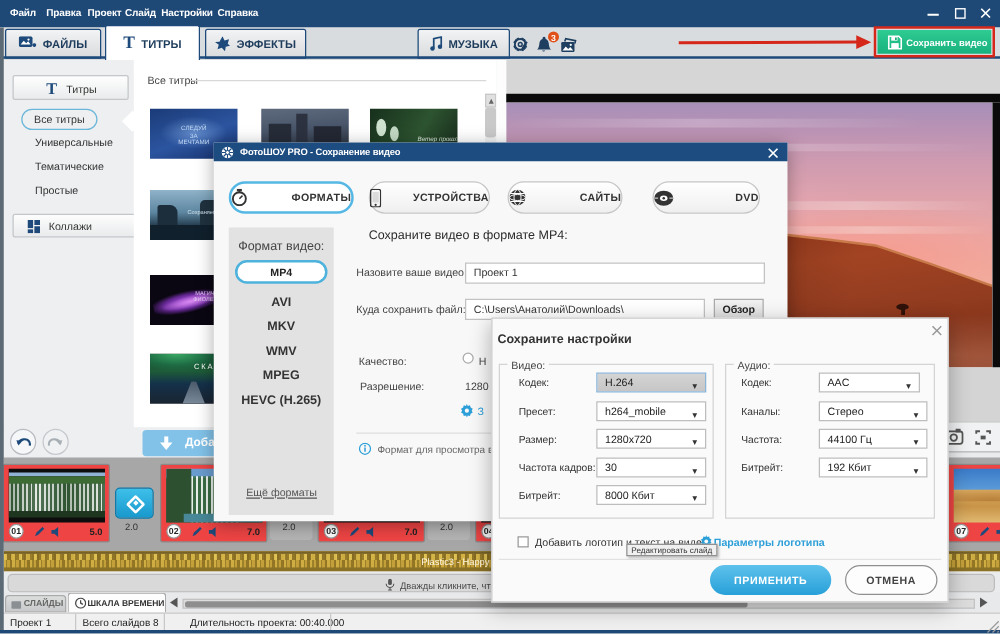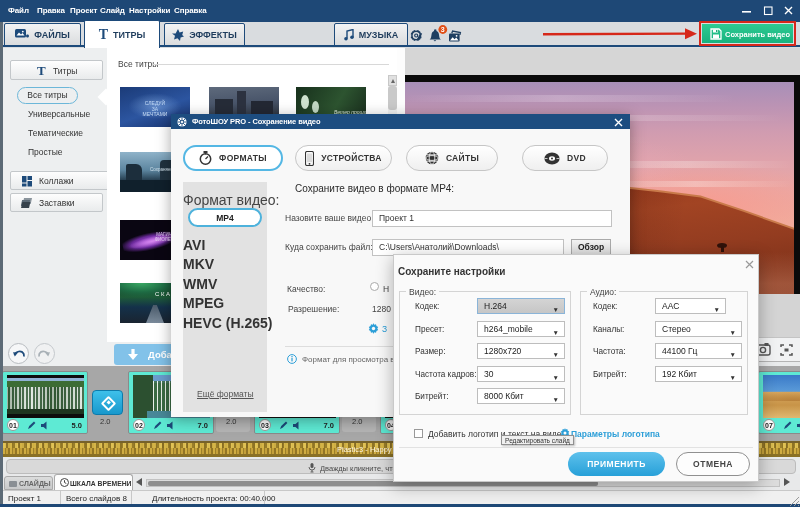--- a/index.html
+++ b/index.html
@@ -17,38 +17,38 @@
 #panel{left:107px;top:48px;width:290px;height:294px;background:#fff}
 #prevgrey{left:405px;top:48px;width:395px;height:27px;background:#d6d6d6}
 #prevgap{left:397px;top:48px;width:8px;height:294px;background:#fdfdfd}
 #blackbar{left:405px;top:75px;width:395px;height:7px;background:#0a0a0a}
 #photo{left:405px;top:82px;width:389px;height:212px;overflow:hidden}
 #blackright{left:794px;top:82px;width:6px;height:212px;background:#0a0a0a}
 #undphoto{left:405px;top:294px;width:395px;height:43px;background:#d4d4d4}
 #ctrlbar{left:405px;top:337px;width:395px;height:25px;background:#f1f2f3;border-top:1px solid #c4c4c4;border-bottom:1px solid #b4b4b4}
 #undorow{left:3px;top:342px;width:394px;height:24px;background:#edeff0}
 #timeline{left:3px;top:366px;width:797px;height:75px;background:#a7a7a7}
-.card{position:absolute;width:86px;height:63px;background:#5eead4;border:1px solid #8a8a8a;border-radius:2px}
+.card{position:absolute;width:86px;height:63px;background:#ef4444;border:1px solid #8a8a8a;border-radius:2px}
 .cimg{position:absolute;left:4px;top:3px;width:77px;height:43px;background:#111;overflow:hidden}
 .ccap{position:absolute;left:2px;top:47px;width:81px;height:13px;font-size:7.5px;color:#222;font-weight:bold}
 .num{position:absolute;left:2px;top:0;width:12px;height:12px;background:#fff;border:1px solid #999;border-radius:50%;font-size:7px;text-align:center;line-height:12px;font-weight:bold}
 .dur{position:absolute;right:4px;top:2px;font-size:7.5px;font-weight:bold}
 .trans{position:absolute;width:31px;height:25px;border-radius:4px;background:linear-gradient(#3ec0ea,#1898cc);border:1px solid #0d7aaa}
 .t20{position:absolute;font-size:7.5px;color:#333}
 #audio{left:3px;top:441px;width:797px;height:16px;background:#ab8d30;overflow:hidden}
 #voice{left:6px;top:459px;width:790px;height:15px;background:#d9d9d9;border:1px solid #bcbcbc;border-radius:4px}
 #btabs{left:3px;top:474px;width:797px;height:16px;background:#e8e9ea}
 #status{left:0;top:490px;width:800px;height:14px;background:#f0f0f0;border-top:1px solid #c8c8c8;font-size:8px;color:#222}
 #navybottom{left:0;top:504px;width:800px;height:3px;background:#1e4876}
 #dlg1{left:171px;top:114px;width:459px;height:303px;background:#f8f8f8;box-shadow:0 3px 14px rgba(0,0,0,.35);z-index:10}
 #dlg1 .tbar{position:absolute;left:0;top:0;width:459px;height:15px;background:#1d4d80;color:#fff;font-size:7.5px;font-weight:bold;letter-spacing:-0.1px}
-.pill{position:absolute;top:31px;height:26px;border-radius:13px;background:linear-gradient(#ffffff,#efefef);border:1px solid #c6c6c6;display:flex;align-items:center;justify-content:center;gap:7px;font-size:8.5px;font-weight:bold;color:#333;letter-spacing:.3px}
+.pill{position:absolute;top:31px;height:26px;border-radius:13px;background:linear-gradient(#ffffff,#efefef);border:1px solid #c6c6c6;display:flex;align-items:center;justify-content:space-between;gap:7px;font-size:8.5px;font-weight:bold;color:#333;letter-spacing:.3px}
 .pill.on{border:2px solid #54b7e4;background:#fff}
 #fsidebar{position:absolute;left:12px;top:68px;width:84px;height:230px;background:#e2e2e2}
-.fitem{position:absolute;left:0;width:84px;font-size:14px;color:#333;font-weight:bold}
+.fitem{position:absolute;left:0;width:84px;text-align:center;font-size:10px;color:#333;font-weight:bold}
 #mp4pill{position:absolute;left:5px;top:26px;width:74px;height:19px;border:2px solid #4db2dc;border-radius:10px;background:#fff;font-size:8.5px;font-weight:bold;color:#222;text-align:center;line-height:16px}
 .flabel{position:absolute;font-size:8.5px;color:#444}
 .finput{position:absolute;height:17px;background:#fff;border:1px solid #c2c2c2;font-size:8.5px;color:#333;line-height:15px;padding-left:6px;white-space:nowrap;overflow:hidden}
 #dlg2{left:393px;top:254px;width:366px;height:228px;background:#fafafa;border:1px solid #c9c9c9;box-shadow:0 4px 16px rgba(0,0,0,.3);z-index:20}
 .gbox{position:absolute;border:1px solid #d4d4d4}
 .gbox .glabel{position:absolute;left:6px;top:-5px;background:#fafafa;padding:0 3px;font-size:8.5px;color:#444}
 .drow{position:absolute;font-size:8.2px;color:#333}
 .dd{position:absolute;height:16px;background:#fff;border:1px solid #bdbdbd;font-size:8.5px;color:#222;line-height:14px;padding-left:6px}
 .dd i{position:absolute;right:5px;top:4px;font-size:6.5px;color:#333;font-style:normal}
 .dd.sel{background:linear-gradient(#d4d4d4,#c6c6c6);border:1px solid #8ab4d8}
@@ -137,28 +137,20 @@
     <div class="abs" style="left:25px;top:99px;font-size:8.5px;color:#333">Простые</div>
     <div class="abs" style="left:7px;top:123px;width:103px;height:19px;background:linear-gradient(#fdfdfd,#e9ebec);border:1px solid #c3c7ca;border-radius:2px">
       <svg class="abs" style="left:11px;top:4px" width="11" height="11" viewBox="0 0 11 11">
           <rect x="0" y="0" width="4.5" height="6.5" fill="#1d4a7a"></rect>
           <rect x="5.5" y="0" width="4.5" height="4" fill="#1d4a7a"></rect>
           <rect x="0" y="7.5" width="4.5" height="3" fill="#1d4a7a"></rect>
           <rect x="5.5" y="5" width="4.5" height="5.5" fill="#1d4a7a"></rect>
         </svg>
       <span class="abs" style="left:28px;top:4px;font-size:8.5px;color:#333">Коллажи</span>
     </div>
-    <div class="abs" style="left:7px;top:145px;width:93px;height:19px;background:linear-gradient(#fdfdfd,#e9ebec);border:1px solid #c3c7ca;border-radius:2px">
-      <svg class="abs" style="left:10px;top:4px" width="12" height="11" viewBox="0 0 12 11">
-          <rect x="3" y="0" width="8" height="6" fill="#8a949c" transform="skewX(-12)"></rect>
-          <rect x="1.5" y="2" width="8" height="6" fill="#5c6a76" transform="skewX(-12)"></rect>
-          <rect x="2.2" y="4" width="8" height="6" fill="#37424c" transform="skewX(-12)"></rect>
-        </svg>
-      <span class="abs" style="left:28px;top:4px;font-size:8.5px;color:#333">Заставки</span>
-    </div>
     <div class="abs" style="left:97px;top:43px;width:0;height:0;border-top:8px solid transparent;border-bottom:8px solid transparent;border-left:0"></div>
   </div>
 
   <div class="abs" style="left:100px;top:91px;width:12px;height:12px;background:#fff;transform:rotate(45deg);z-index:1"></div>
 
   <div id="panel" class="abs">
     <div class="abs" style="left:11px;top:11px;font-size:8.5px;color:#444">Все титры</div>
     <div class="abs" style="left:45px;top:16px;width:237px;height:1px;background:#d8d8d8"></div>
 
     <div class="abs" style="left:13px;top:39px;width:70px;height:40px;background:linear-gradient(160deg,#1b3b78,#2c55a0 55%,#16306a);overflow:hidden">
@@ -484,21 +476,21 @@
       <div class="drow" style="left:15px;top:55px">Размер:</div>
       <div class="dd" style="left:77px;top:51px;width:88px">1280x720<i>▼</i></div>
       <div class="drow" style="left:15px;top:77.5px">Частота кадров:</div>
       <div class="dd" style="left:77px;top:73.5px;width:88px">30<i>▼</i></div>
       <div class="drow" style="left:15px;top:100px">Битрейт:</div>
       <div class="dd" style="left:77px;top:96px;width:88px">8000 Кбит<i>▼</i></div>
     </div>
     <div class="gbox" style="left:186px;top:36px;width:168px;height:124px">
       <span class="glabel">Аудио:</span>
       <div class="drow" style="left:12px;top:10px">Кодек:</div>
-      <div class="dd" style="left:74px;top:6px;width:71px">AAC<i>▼</i></div>
+      <div class="dd" style="left:74px;top:6px;width:81px">AAC<i>▼</i></div>
       <div class="drow" style="left:12px;top:32.5px">Каналы:</div>
       <div class="dd" style="left:74px;top:28.5px;width:87px">Стерео<i>▼</i></div>
       <div class="drow" style="left:12px;top:55px">Частота:</div>
       <div class="dd" style="left:74px;top:51px;width:87px">44100 Гц<i>▼</i></div>
       <div class="drow" style="left:12px;top:77.5px">Битрейт:</div>
       <div class="dd" style="left:74px;top:73.5px;width:87px">192 Кбит<i>▼</i></div>
     </div>
     <div class="abs" style="left:20px;top:174px;width:9px;height:9px;background:#fff;border:1px solid #999"></div>
     <div class="abs" style="left:34px;top:174px;font-size:8.5px;color:#333">Добавить логотип и текст на видео</div>
     <svg class="abs" style="left:166px;top:173px" width="10" height="10" viewBox="0 0 10 10">

